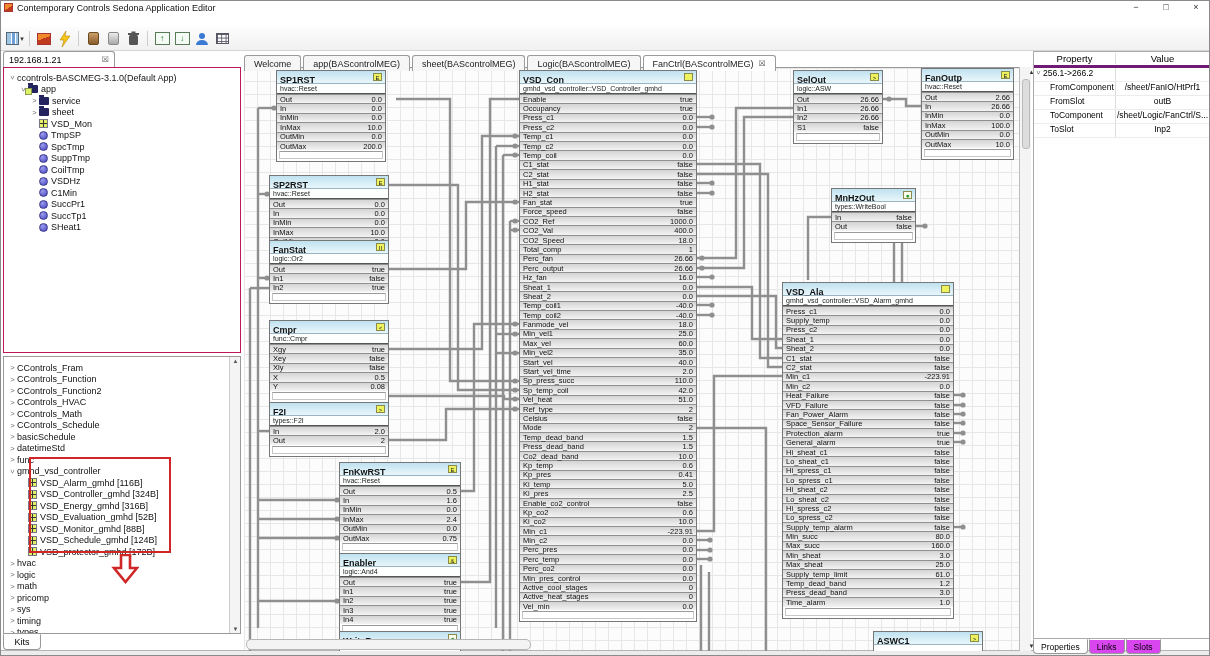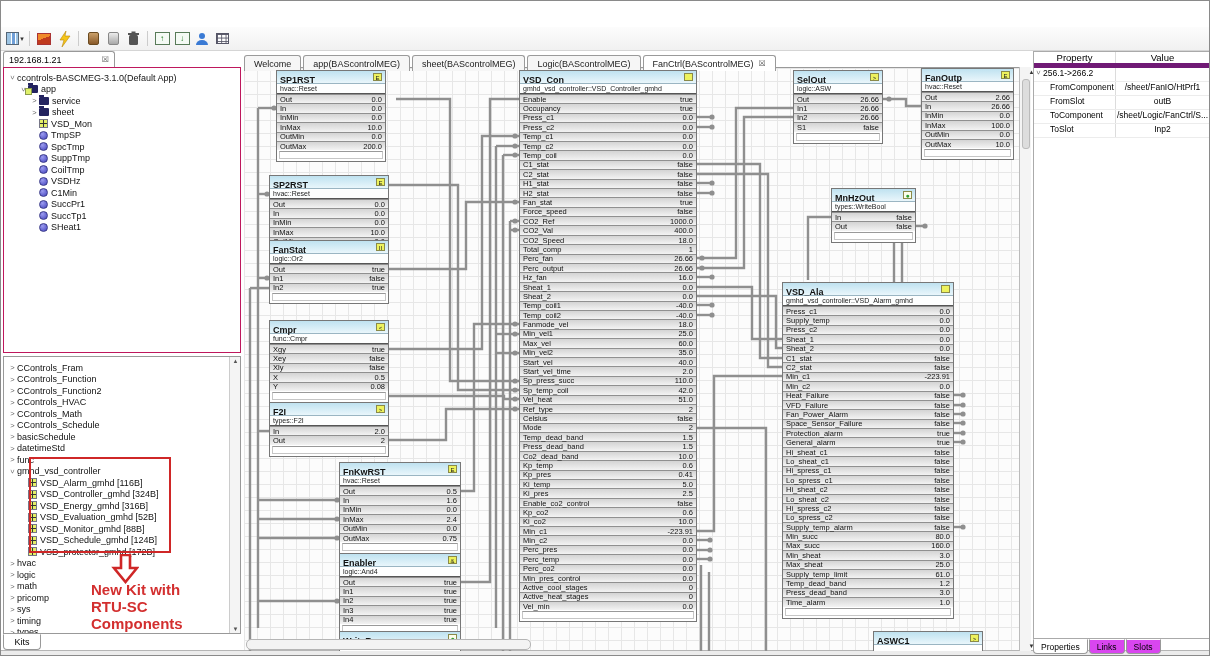--- a/index.html
+++ b/index.html
@@ -71,39 +71,48 @@
   .bk-icon{position:absolute;right:3px;top:2px;width:9px;height:8px;background:#edf25e;border:1px solid #8a8a4a;font-size:6px;line-height:8px;text-align:center;color:#222}
   .bk-icon.gd{background:#fbfdea;color:#2e9e2e;font-size:7px}
   .bk-sub{height:10px;line-height:10px;font-size:7px;color:#222;padding:0 3px;border-bottom:1px solid #555;background:#fdfefe}
   .bk-row{height:9.4px;display:flex;justify-content:space-between;align-items:center;padding:0 3px;border-top:1px solid #909090;background:linear-gradient(#d4d4d4,#f3f3f3);font-size:7.5px;color:#111}
   .bk-row:nth-of-type(1){border-top:none}
   .bk-row .val{font-weight:normal}
   .bk-foot{height:8px;margin:1px 2px 2px;border:1px solid #c6c6c6;border-top-color:#9a9a9a;background:#fff}
 
   
   #right-panel{position:absolute;left:1032px;top:50px;width:177px;height:588px;border:1px solid #aaa;background:#fff;overflow:hidden}
-  #prop-head{display:flex;height:16px;border-bottom:5px solid #701a75;font-size:9.5px;align-items:center}
+  #prop-head{display:flex;height:16px;border-bottom:3px solid #701a75;font-size:9.5px;align-items:center}
   .phc{text-align:center}
   .p1{width:81px}
   .p2{width:94px;border-left:1px solid #dcdcdc}
   .prow{display:flex;height:14px;align-items:center;font-size:8.5px;border-bottom:1px solid #ececec}
   .pcell{height:100%;display:flex;align-items:flex-start;overflow:hidden;white-space:nowrap}
   .pcell.ind{padding-left:16px}
   .pcell.ctr{justify-content:center}
   #right-bottom-tabs{position:absolute;left:1032px;top:638px;width:177px;height:15px;display:flex;z-index:2}
   .btab{height:15px;border:1px solid #999;border-top:1px solid #fff;border-radius:0 0 4px 4px;background:#d946ef;font-size:8.5px;display:flex;align-items:center;padding:0 7px;margin-right:1px}
   .btab.active{background:#fff}
 
   #statusbar{position:absolute;left:0;top:649px;width:1210px;height:7px;background:#ececec;border-top:1px solid #b5b5b5}
 </style>
 </head>
 <body>
 
 <div id="app">
 
+  <div id="titlebar">
+    <span id="title-icon"></span>
+    <span>Contemporary Controls Sedona Application Editor</span>
+    <div id="win-controls">
+      <span class="wbtn">−</span>
+      <span class="wbtn">□</span>
+      <span class="wbtn">×</span>
+    </div>
+  </div>
 
 
   <div id="toolbar">
     <span class="tb">
         <span id="ic-panels"></span>
         <span class="caret">▾</span>
       </span>
     <span class="tbsep"></span>
     <span class="tb">
         <span id="ic-logo"></span>
@@ -334,25 +343,20 @@
     </div>
   </div>
   <div id="kits-tab">
       <span>Kits</span>
     </div>
 
   <div id="anno-box"></div>
   <svg id="anno-arrow" width="28" height="30">
     <polygon points="10,1 19,1 19,14 26,14 14.5,28 3,14 10,14" fill="none" stroke="#cf2727" stroke-width="2.6"></polygon>
   </svg>
-  <div id="anno-text">
-    <div>New Kit with</div>
-    <div>RTU-SC</div>
-    <div>Components</div>
-  </div>
 
   <div id="canvas-tabs">
       <div class="ctab">
         <span>Welcome</span>
       </div>
       <div class="ctab">
         <span>app(BAScontrolMEG)</span>
       </div>
       <div class="ctab">
         <span>sheet(BAScontrolMEG)</span>

